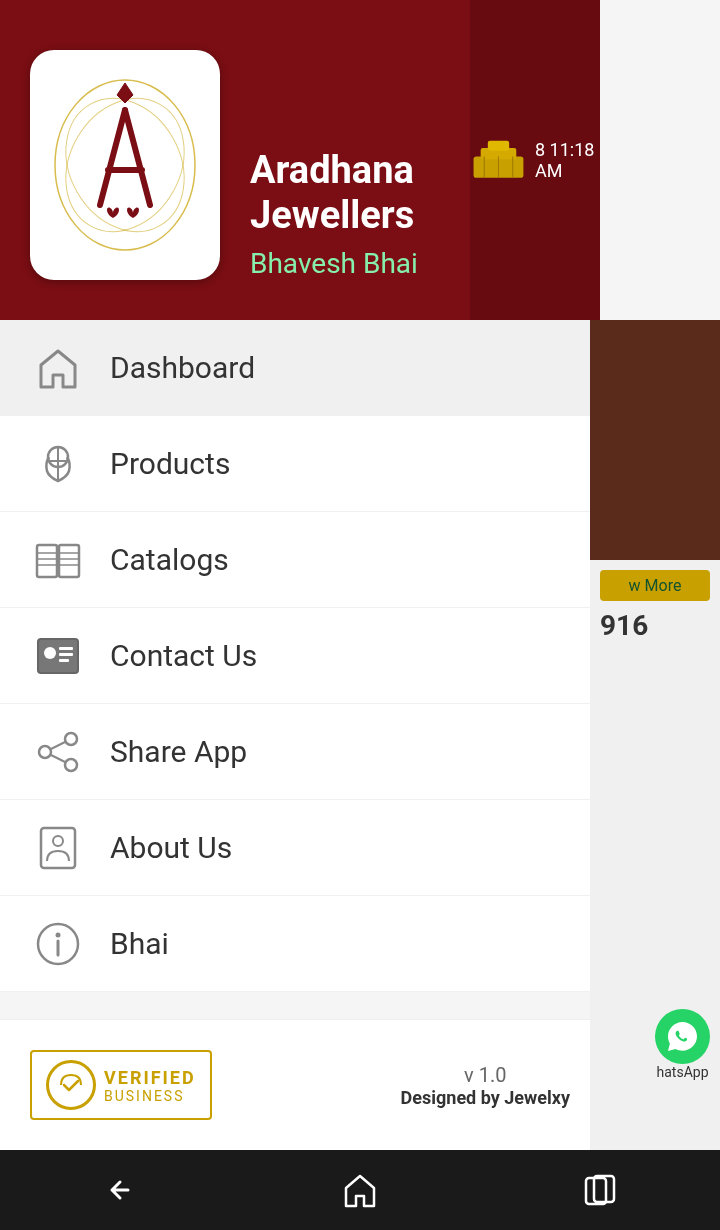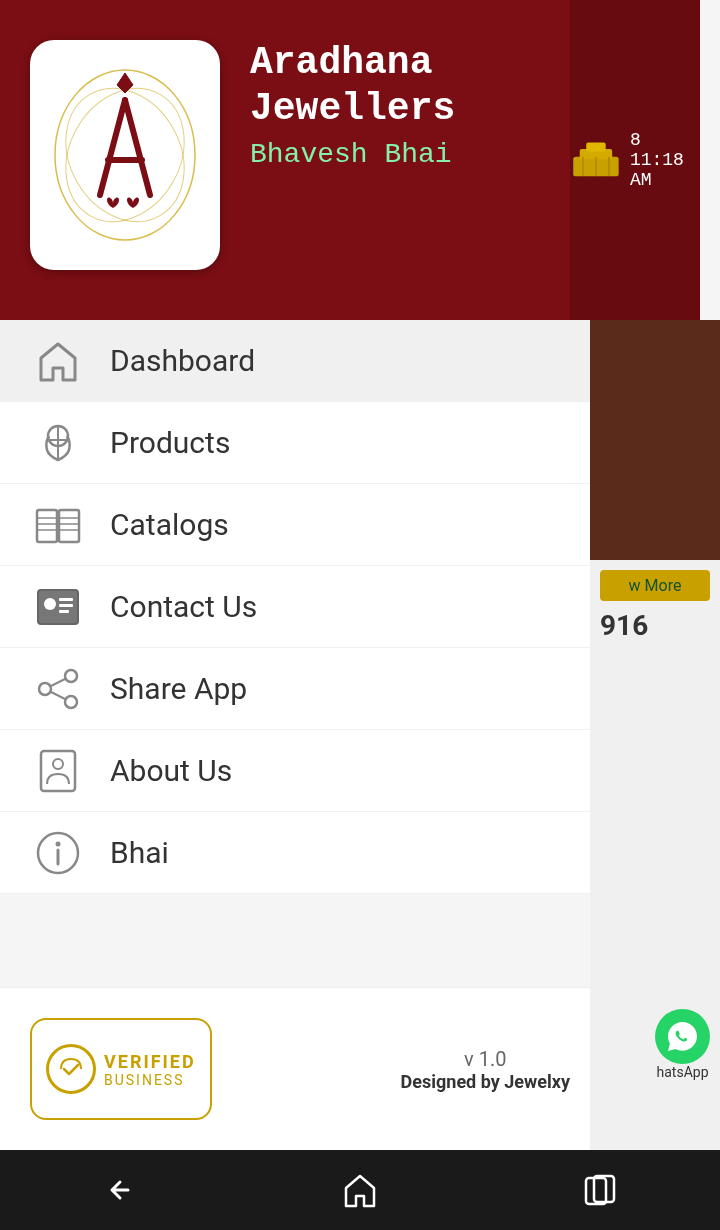--- a/index.html
+++ b/index.html
@@ -8,27 +8,26 @@
       width: 720px;
       min-height: 1230px;
       font-family: 'Roboto', Arial, sans-serif;
       background: #f5f5f5;
       overflow-x: hidden;
     }
 
     
     .drawer-header {
       background: #7a0e14;
-      width: 700px;
+      width: 600px;
       height: 320px;
       display: flex;
-      align-items: flex-start;
+      align-items: flex-end;
       padding: 40px 30px;
       position: relative;
-      font-family: Liberation Mono, monospace;
     }
 
     .app-logo-container {
       width: 190px;
       height: 230px;
       background: white;
       border-radius: 24px;
       display: flex;
       align-items: center;
       justify-content: center;
@@ -89,21 +88,21 @@
     
     .drawer-menu {
       background: white;
       width: 600px;
       flex: 1;
     }
 
     .menu-item {
       display: flex;
       align-items: center;
-      padding: 13px 30px;
+      padding: 20px 30px;
       border-bottom: 1px solid #f0f0f0;
       cursor: pointer;
       min-height: 80px;
     }
 
     .menu-item.active {
       background: #f0f0f0;
     }
 
     .menu-icon {
@@ -139,22 +138,22 @@
       border-top: 1px solid #eee;
       position: absolute;
       bottom: 80px;
       left: 0;
     }
 
     .verified-badge {
       display: flex;
       align-items: center;
       border: 2px solid #c8a000;
-      border-radius: 16px;
-      padding: 24px 14px;
+      border-radius: 4px;
+      padding: 8px 14px;
       gap: 8px;
     }
 
     .verified-icon-circle {
       width: 50px;
       height: 50px;
       border: 3px solid #c8a000;
       border-radius: 50%;
       display: flex;
       align-items: center;

